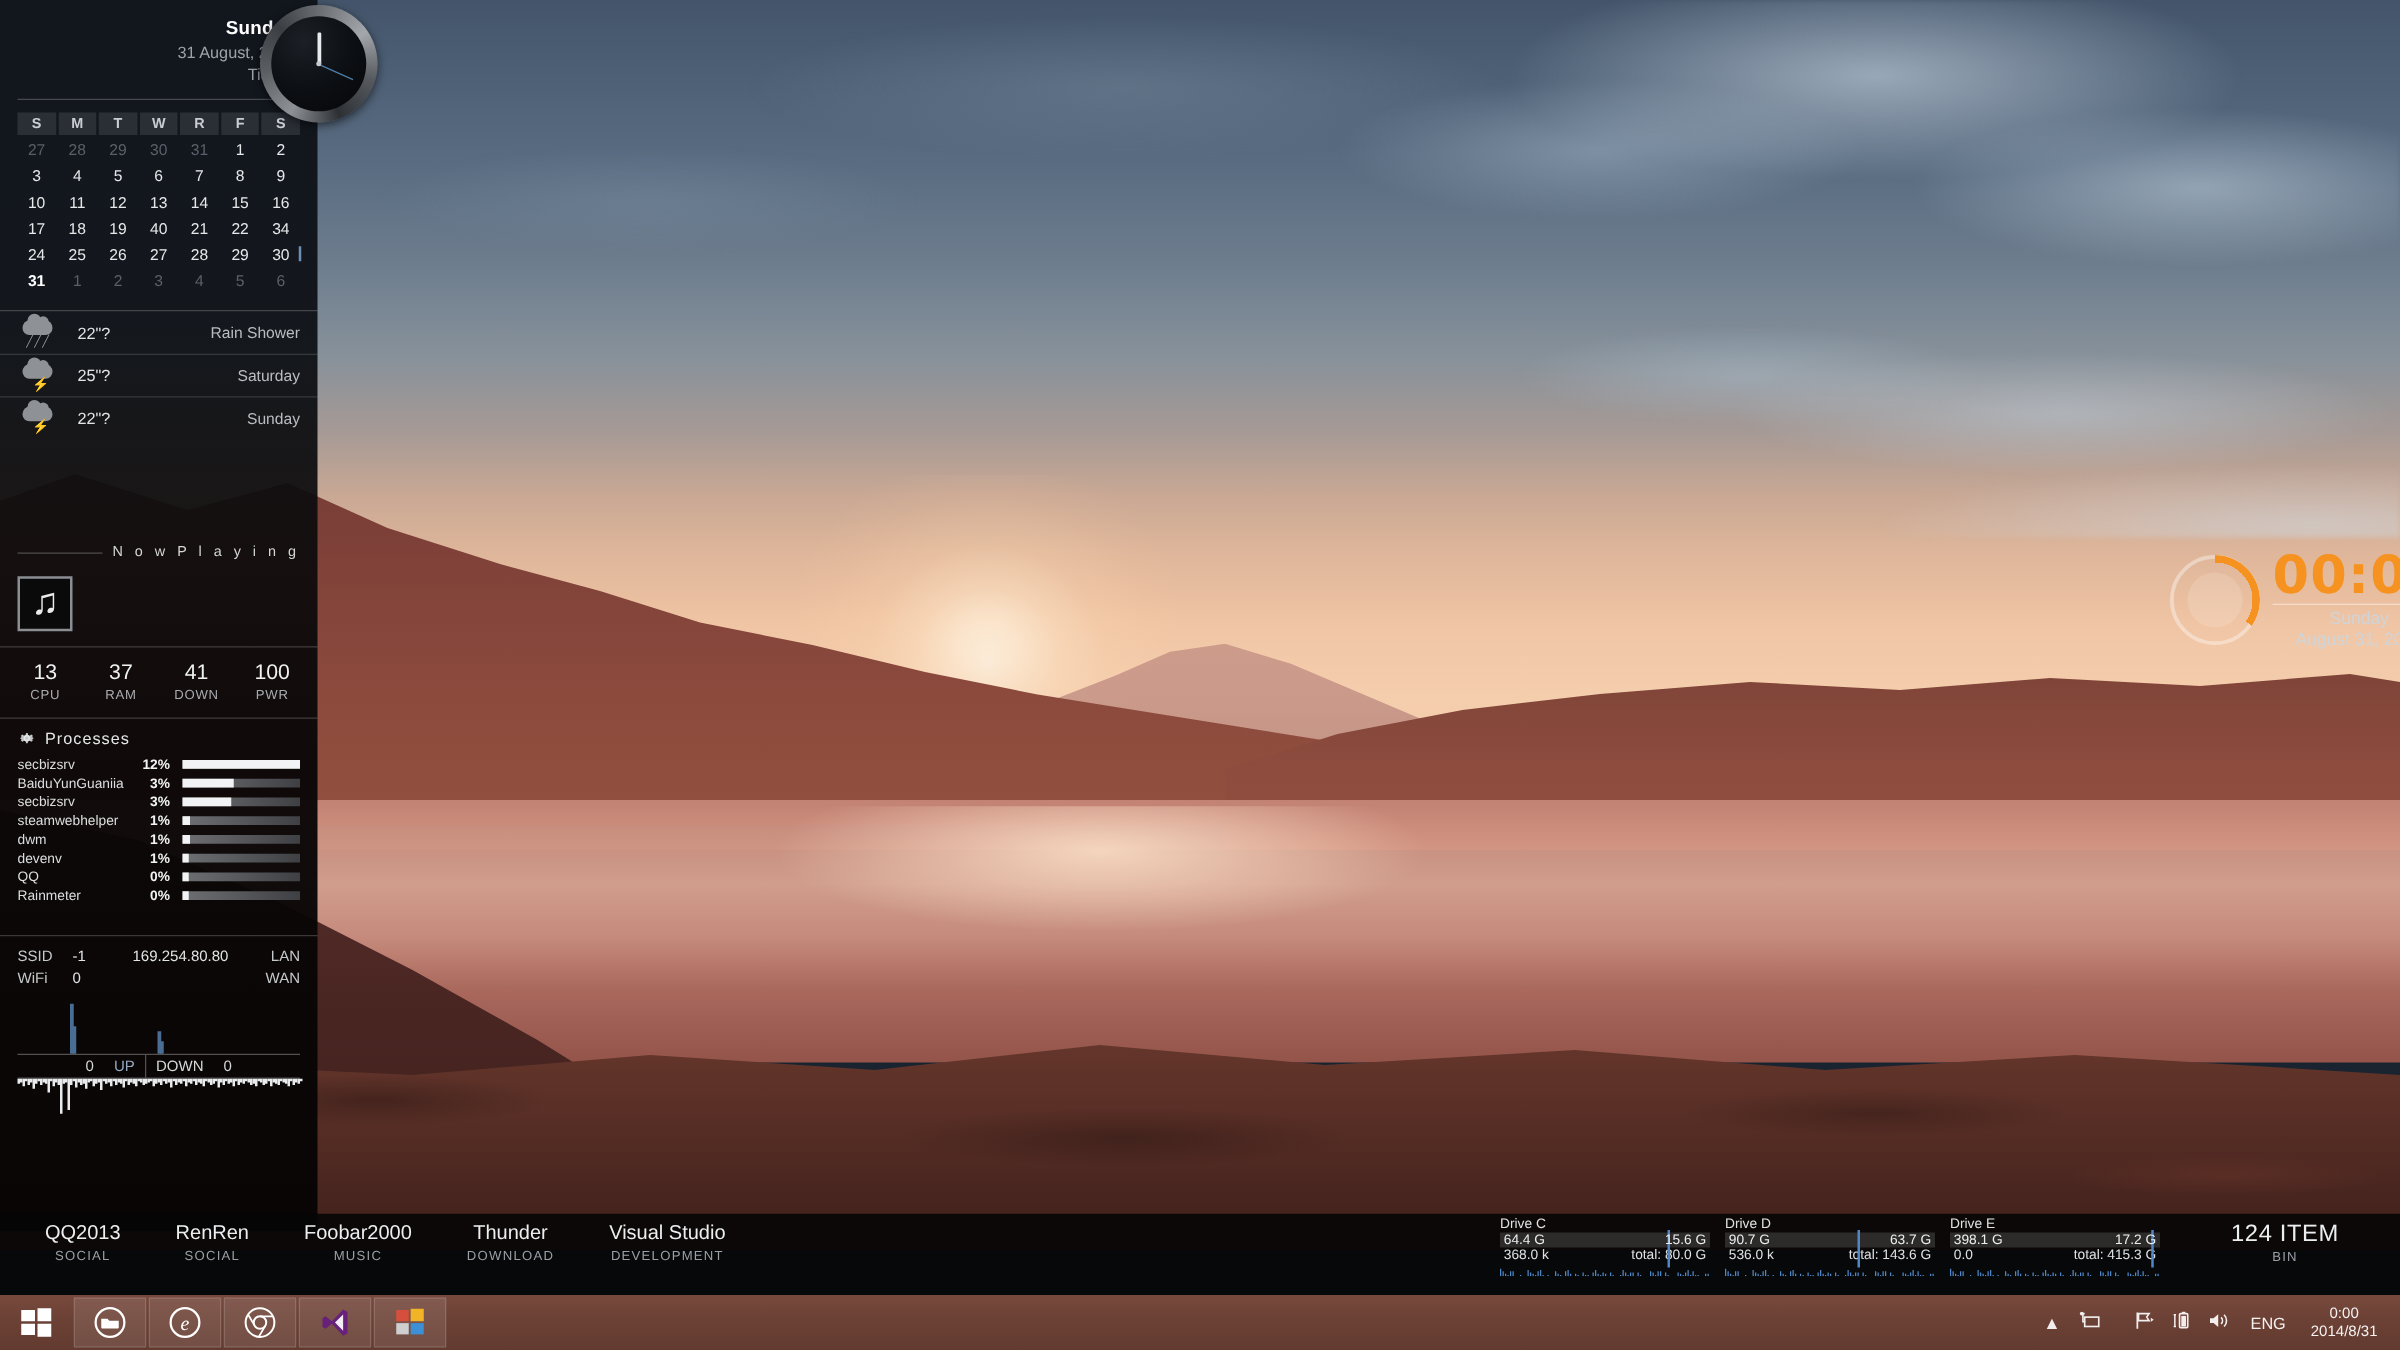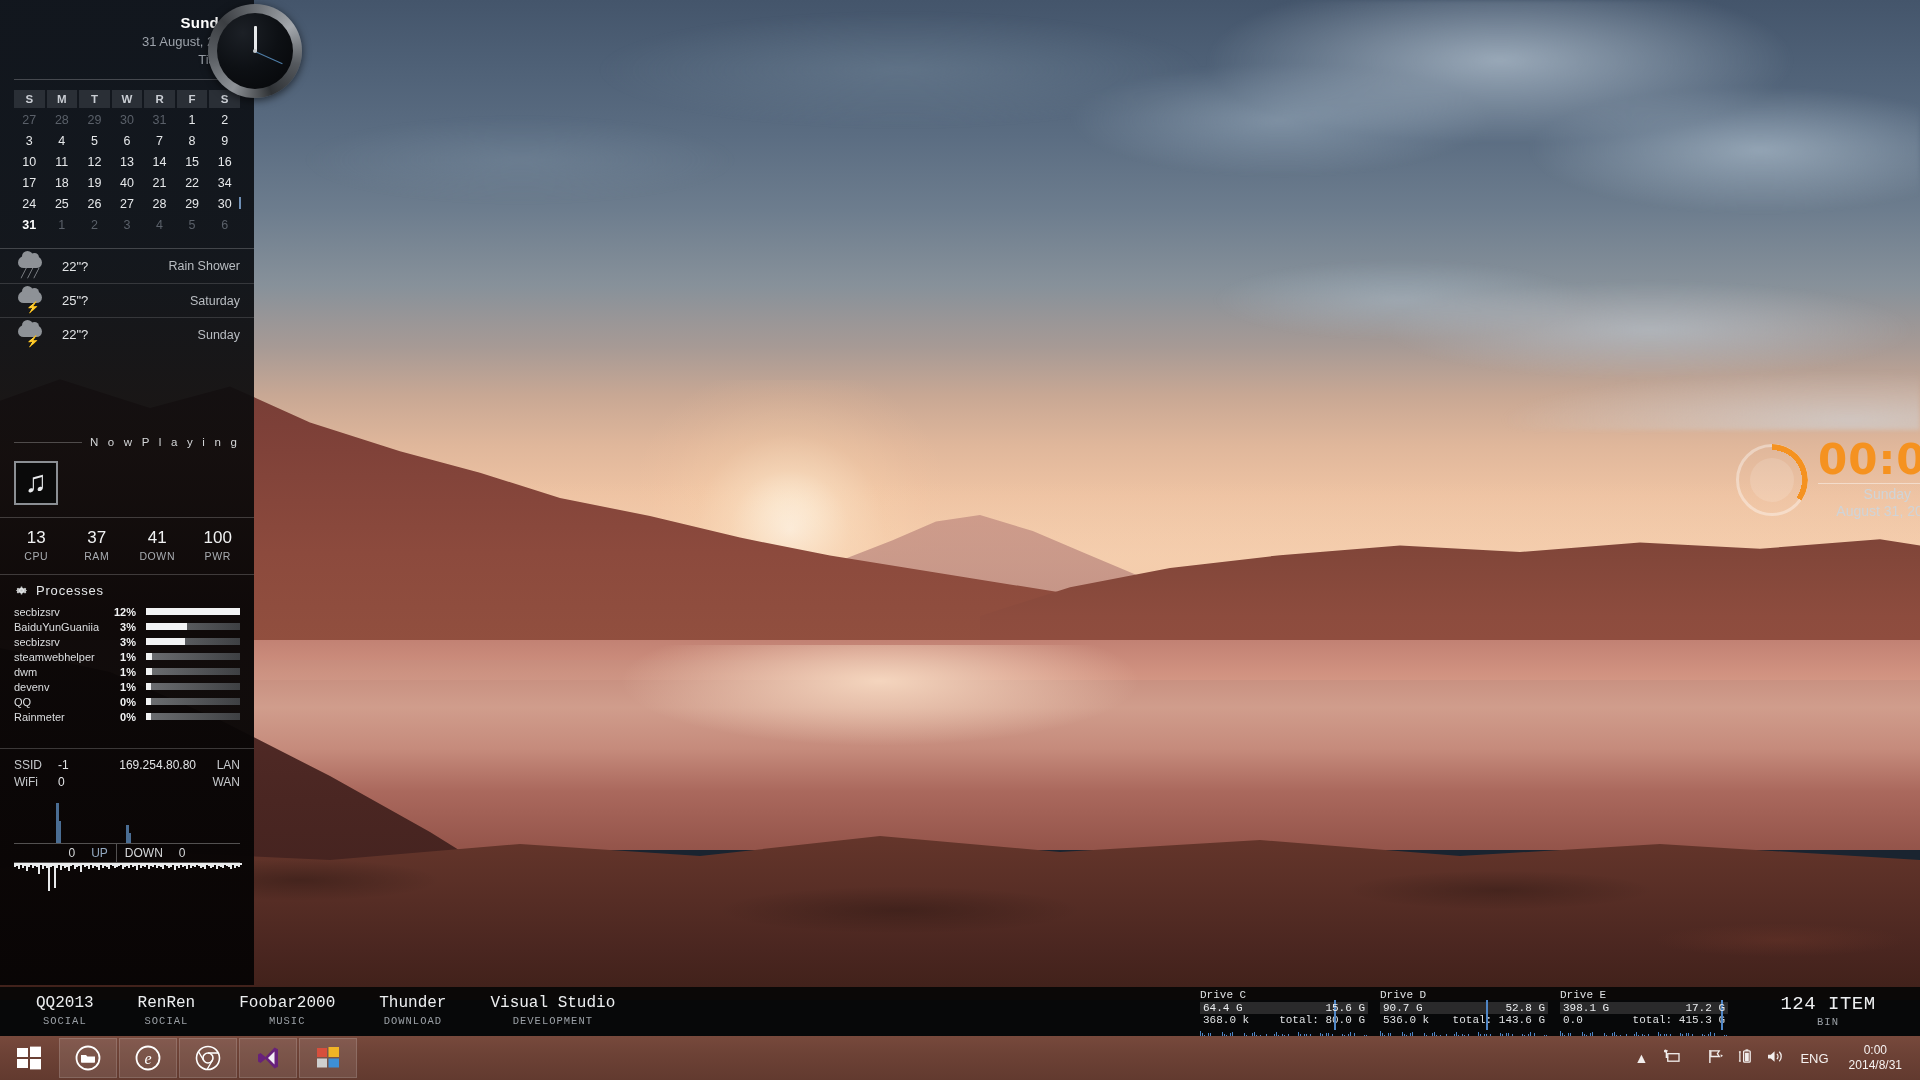--- a/index.html
+++ b/index.html
@@ -205,40 +205,39 @@
     flex:1; height:7px; margin-left:10px; position:relative;
     background:linear-gradient(90deg,#6d6f72,#3e4043);
   }
   .proc-fill { position:absolute; left:0; top:0; bottom:0; background:#f2f3f4; }
 
   
   .net-wrap { border-top:1px solid rgba(255,255,255,.2); margin-top:14px; padding:8px 14px 0 14px; }
   .net-grid { display:flex; font-size:12px; line-height:17px; }
   .net-l { width:44px; color:#c6c9cc; }
   .net-v { width:48px; color:#e2e4e6; }
-  .net-ip { flex:1; text-align:right; color:#e2e4e6; }
+  .net-ip { flex:1; color:#e2e4e6; }
   .net-t { width:44px; text-align:right; color:#c6c9cc; }
   .net-graph-up { height:46px; position:relative; margin-top:6px; }
   .spikeup { position:absolute; bottom:0; width:3px; background:#4a6d93; }
   .net-mid {
     display:flex; align-items:center; justify-content:center; height:20px;
     border-top:1px solid rgba(255,255,255,.3); border-bottom:1px solid rgba(255,255,255,.3);
     font-size:12px; color:#d6d8da; gap:0;
   }
   .net-mid .seg { padding:0 8px; }
   .net-mid .sep { width:1px; height:18px; background:rgba(255,255,255,.3); }
   .net-mid .up-lab { color:#93a9c1; }
   .net-graph-dn { height:30px; position:relative; }
   .spikedn { position:absolute; top:0; width:2px; background:#e8eaec; }
 
   
   #botbar {
-    position:absolute; left:0; bottom:44px; width:1920px; height:49px;
+    position:absolute; left:0; bottom:44px; width:1920px; height:65px;
     background:rgba(5,5,6,.9);
-    font-family:Liberation Mono, monospace;
   }
   .launchers { position:absolute; left:14px; top:5px; display:flex; gap:0; }
   .launch { padding:0 22px; text-align:center; }
   .launch-name { font-size:16px; color:#eceef0; line-height:22px; }
   .launch-cat { font-size:10.5px; color:#9ba0a6; letter-spacing:1px; margin-top:1px; }
 
   .drives { position:absolute; right:186px; top:2px; display:flex; gap:0; }
   .drive { width:180px; padding:0 6px; position:relative; }
   .dv-name { font-size:11px; color:#dfe1e3; line-height:13px; }
   .dv-bar {
@@ -814,21 +813,21 @@
           <span class="sp" style="left: 162px;"></span>
           <span class="sp" style="left: 164px; height: 1.92807px;"></span>
           <span class="sp" style="left: 166px; height: 1.60729px;"></span>
           <span class="sp" style="left: 168px;"></span>
         </div>
       </div>
       <div class="drive">
         <div class="dv-name">Drive D</div>
         <div class="dv-bar">
           <span class="dv-used">90.7 G</span>
-          <span class="dv-free">52.8 G</span>
+          <span class="dv-free">63.7 G</span>
           <span class="dv-marker" style="left: 63%;"></span>
         </div>
         <div class="dv-row2">
           <span>536.0 k</span>
           <span>total: 143.6 G</span>
         </div>
         <div class="dv-spark">
           <span class="sp" style="left: 0px; height: 6px;"></span>
           <span class="sp" style="left: 2px; height: 4.29384px;"></span>
           <span class="sp" style="left: 4px; height: 2.35699px;"></span>

